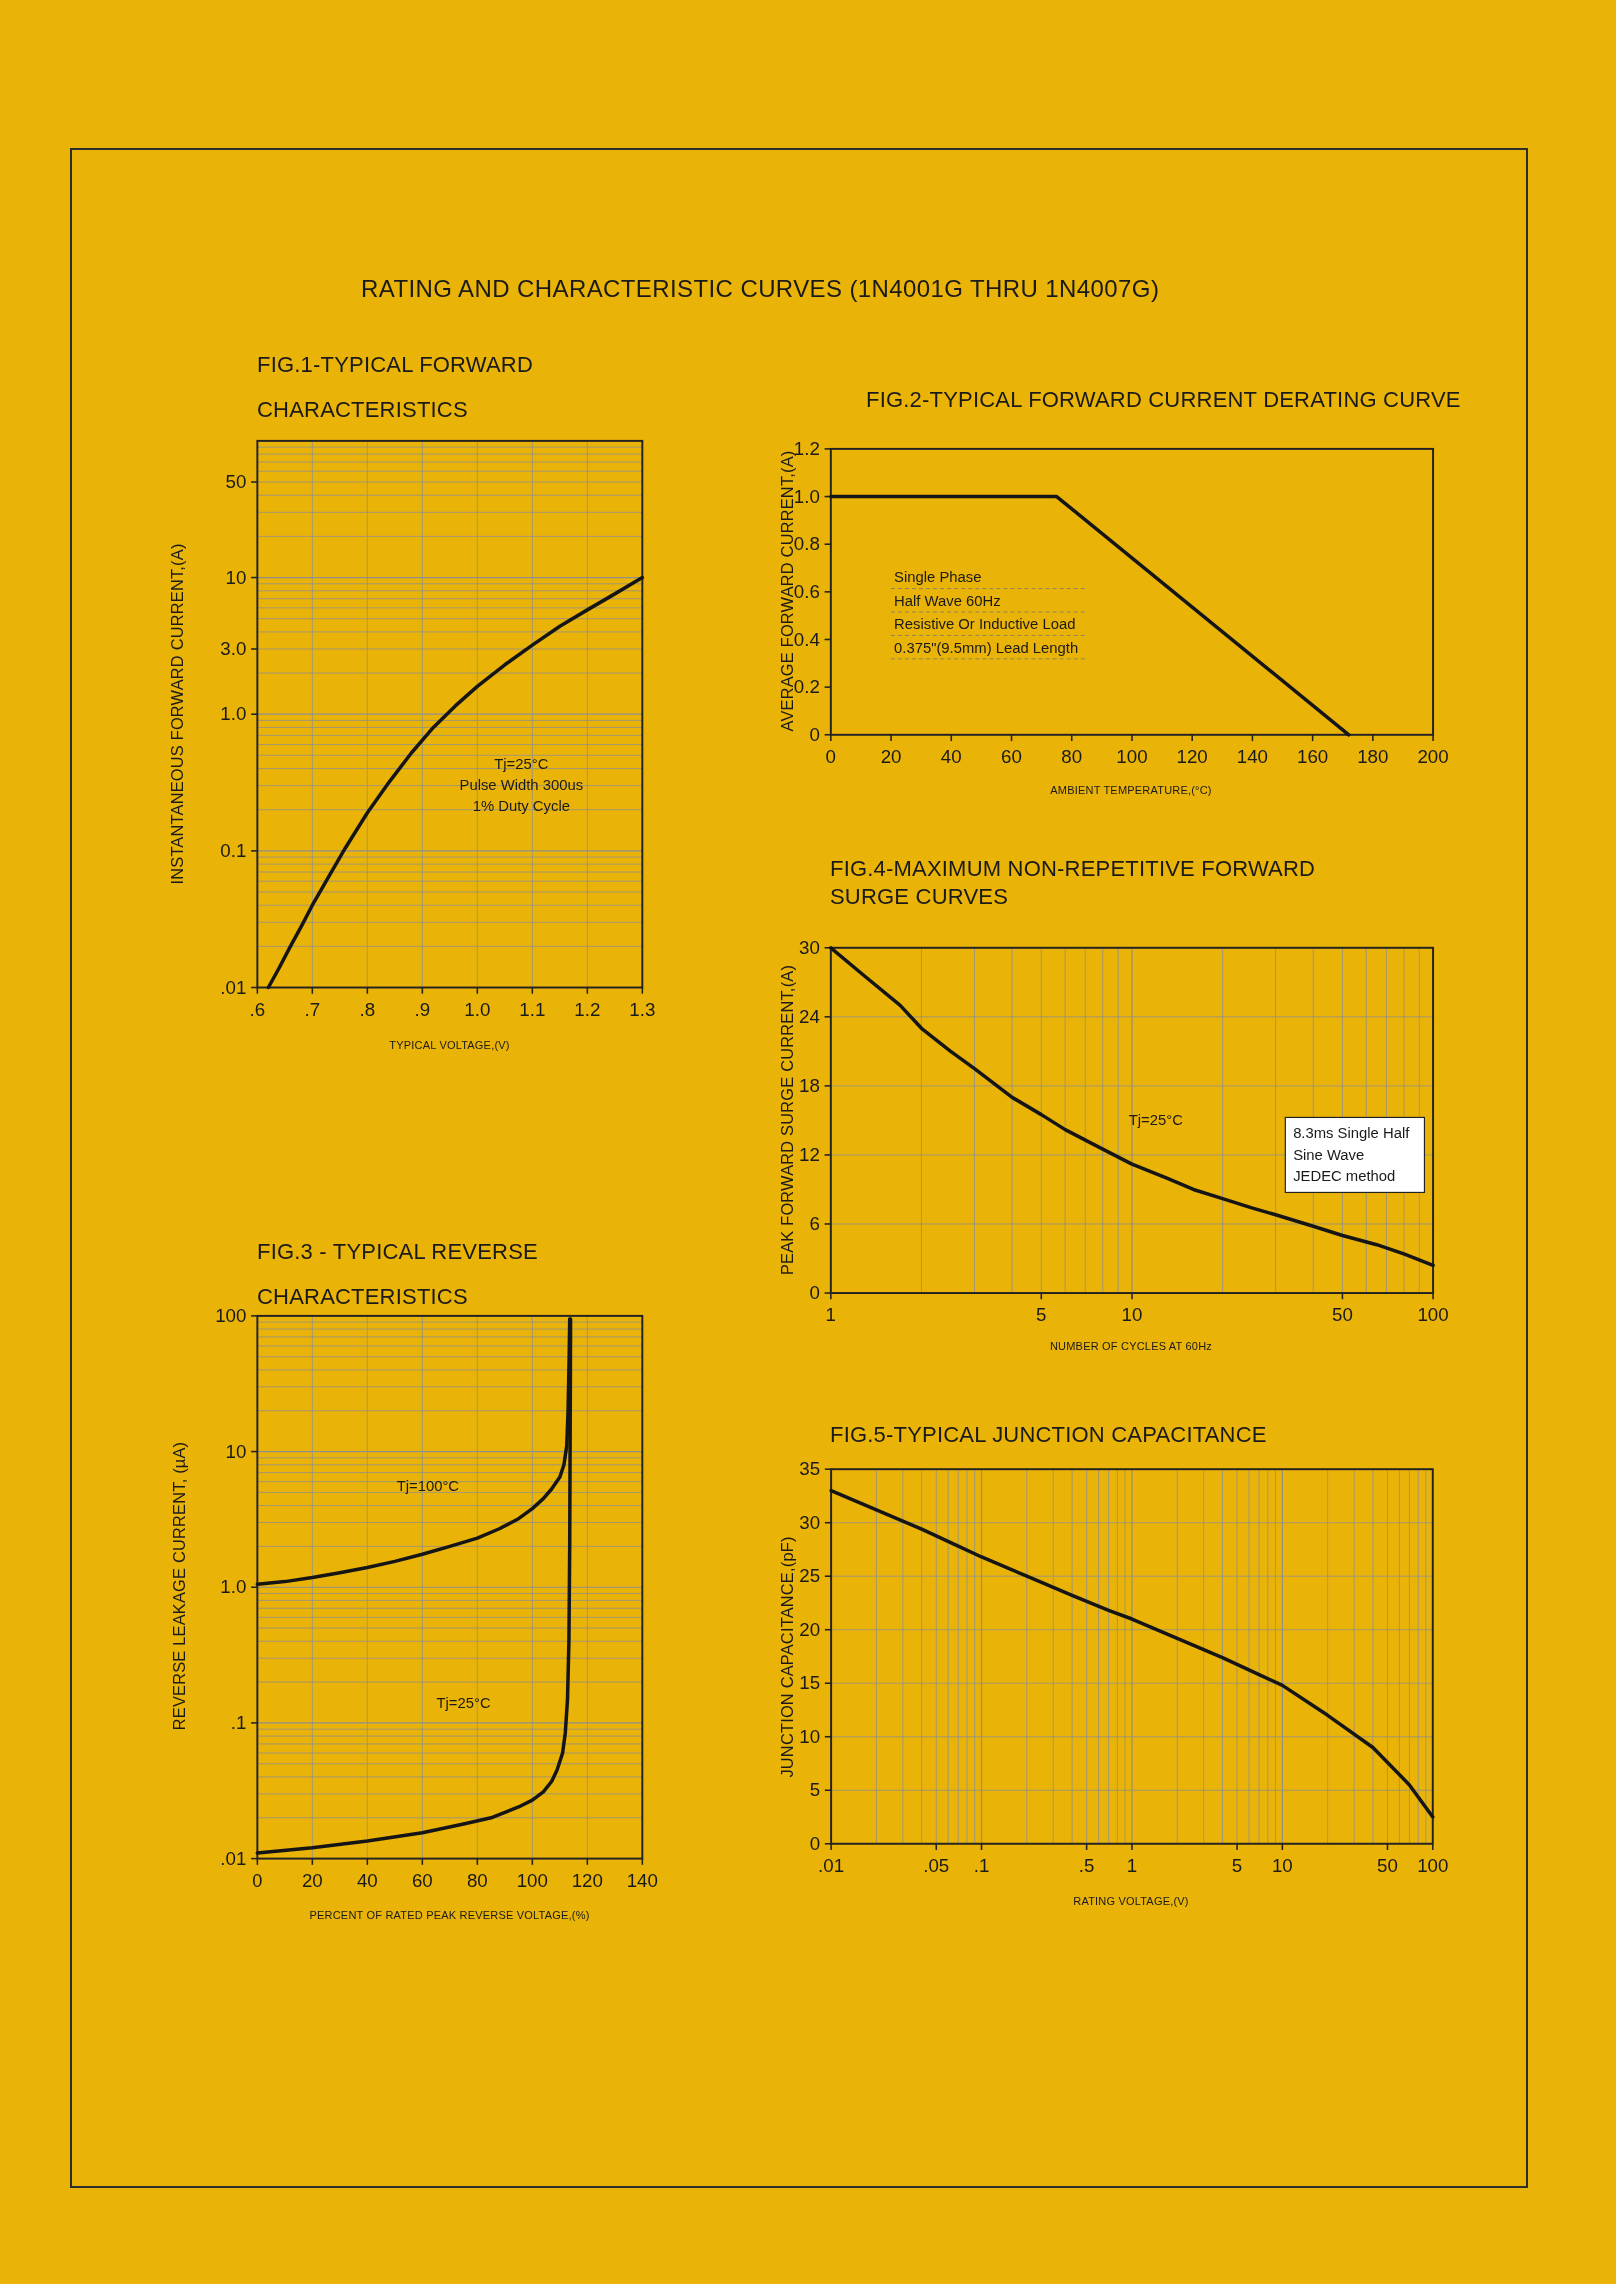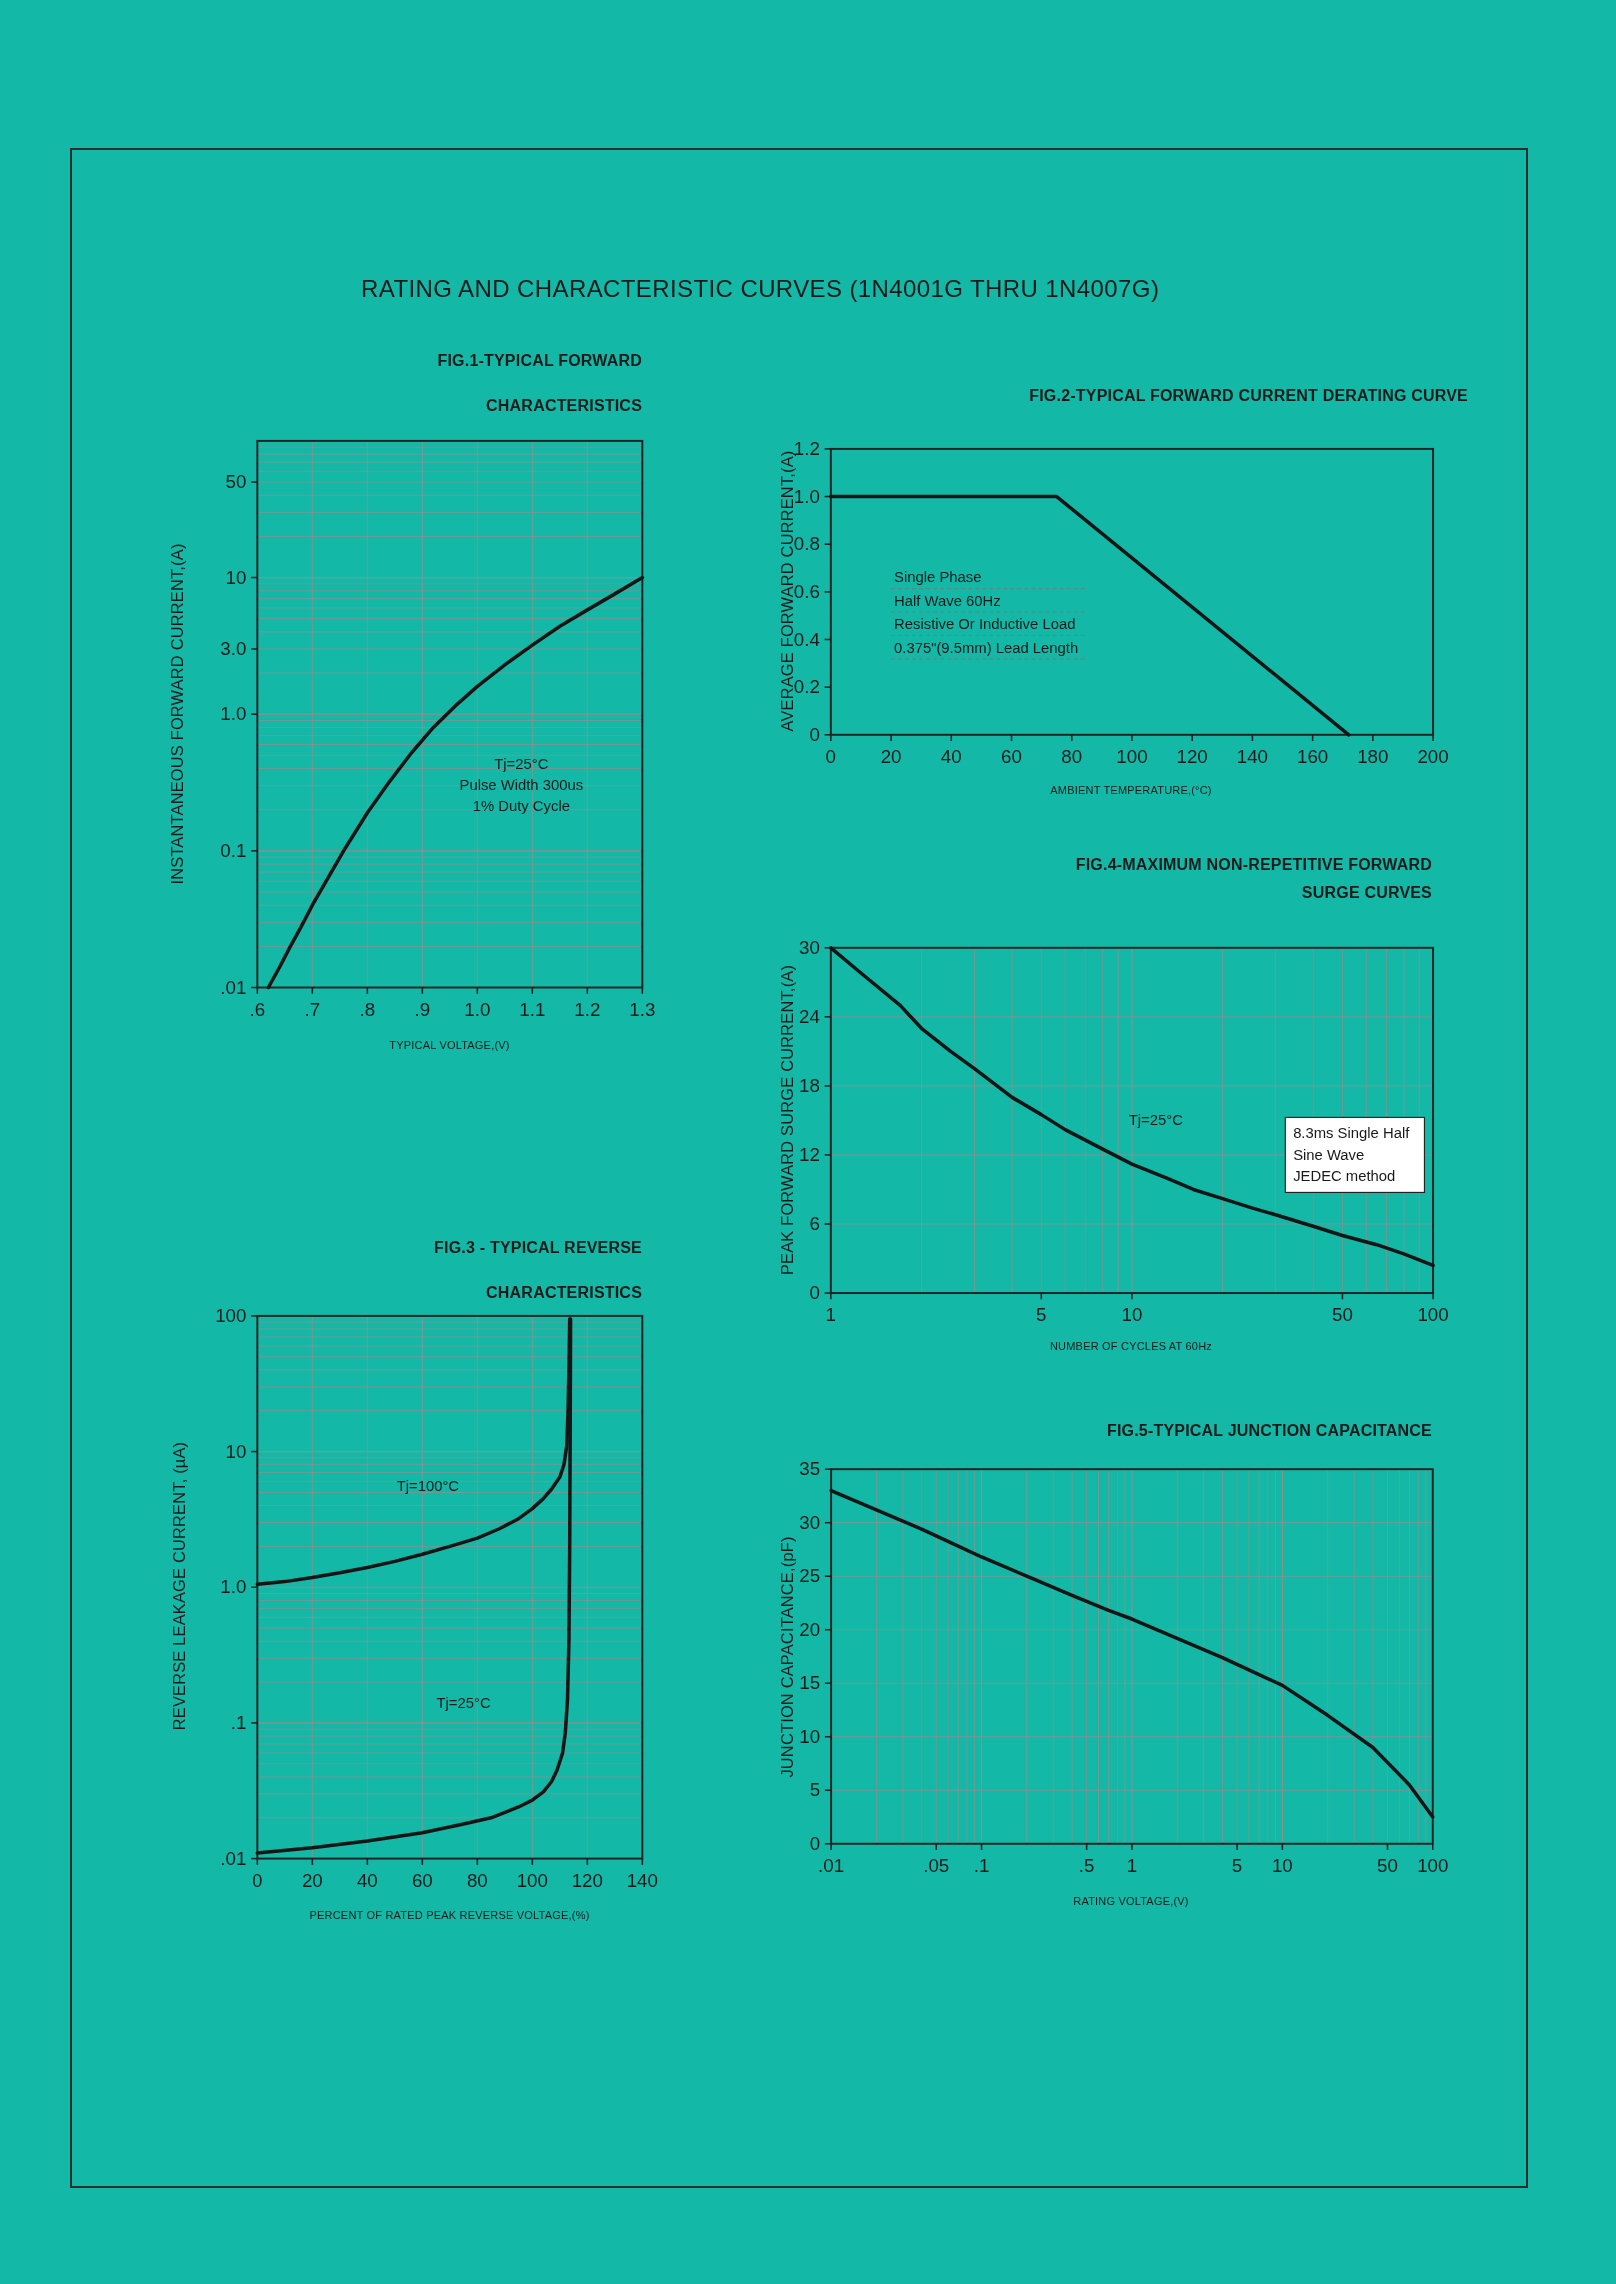--- a/index.html
+++ b/index.html
@@ -1,30 +1,30 @@
 <!DOCTYPE html>
 <html style="font-size:12.5px"><head>
 <meta charset="utf-8">
 <style>
   * { margin:0; padding:0; box-sizing:border-box; }
   html,body { background:#ffffff; }
   .page {
-    position:relative; width:1616px; height:2284px; background:#14b8a6;
+    position:relative; width:1616px; height:2284px; background:#eab308;
     font-family:"Liberation Sans", sans-serif; color:#1a1a1a; overflow:hidden;
   }
   .frame {
     position:absolute; left:70px; top:148px; width:1458px; height:2040px;
     border:2.3px solid #2e2e2e;
   }
   .main-title {
     position:absolute; left:10.2px; top:275px; width:1500px; text-align:center;
     font-size:24px; font-weight:normal; letter-spacing:0.4px;
   }
   .fig-title {
-    position:absolute; text-align:right; font-size:16px; font-weight:bold;
+    position:absolute; text-align:left; font-size:22px; font-weight:normal;
     letter-spacing:0.2px; white-space:nowrap;
   }
   .axis-x {
     position:absolute; text-align:center; font-size:11px; white-space:nowrap;
     letter-spacing:0.2px;
   }
   .axis-y {
     position:absolute; font-size:16.4px; white-space:nowrap; letter-spacing:0.2px;
     transform:translate(-50%,-50%) rotate(-90deg);
   }

